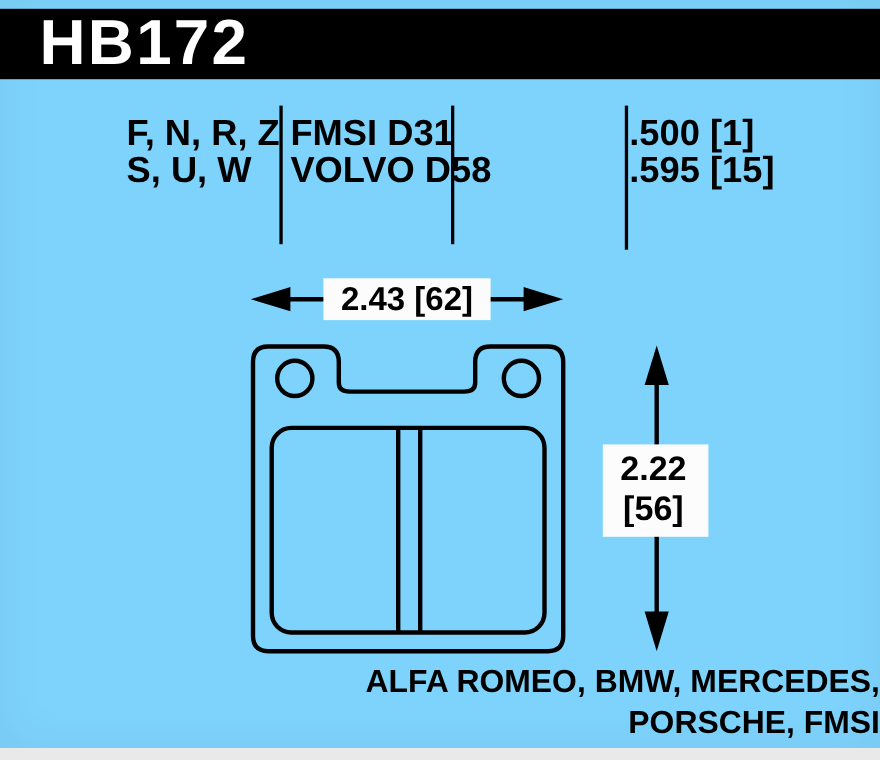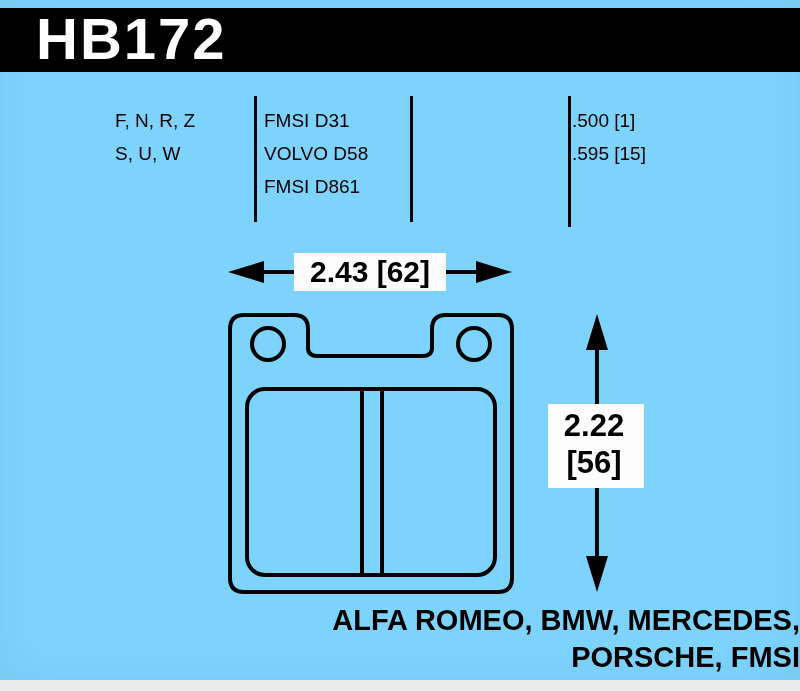--- a/index.html
+++ b/index.html
@@ -39,22 +39,22 @@
   .spec-table {
     position: absolute;
     left: 0;
     top: 0;
     width: 800px;
     height: 250px;
   }
   .spec-col {
     position: absolute;
     top: 104px;
-    font-size: 19px;
-    font-weight: normal;
+    font-size: 33px;
+    font-weight: bold;
     white-space: nowrap;
   }
   .spec-col div { line-height: 33px; height: 33px; }
   .col-compounds { left: 115px; }
   .col-fmsi { left: 264px; }
   .col-thickness { left: 572px; }
   .vline {
     position: absolute;
     width: 3px;
     background: #000;
@@ -101,21 +101,20 @@
     <div class="spec-col col-compounds">
       <div>F, N, R, Z</div>
       <div>S, U, W</div>
     </div>
 
     <div class="vline vline-1"></div>
 
     <div class="spec-col col-fmsi">
       <div>FMSI D31</div>
       <div>VOLVO D58</div>
-      <div>FMSI D861</div>
     </div>
 
     <div class="vline vline-2"></div>
     <div class="vline vline-3"></div>
 
     <div class="spec-col col-thickness">
       <div>.500 [1]</div>
       <div>.595 [15]</div>
       <div></div>
     </div>

